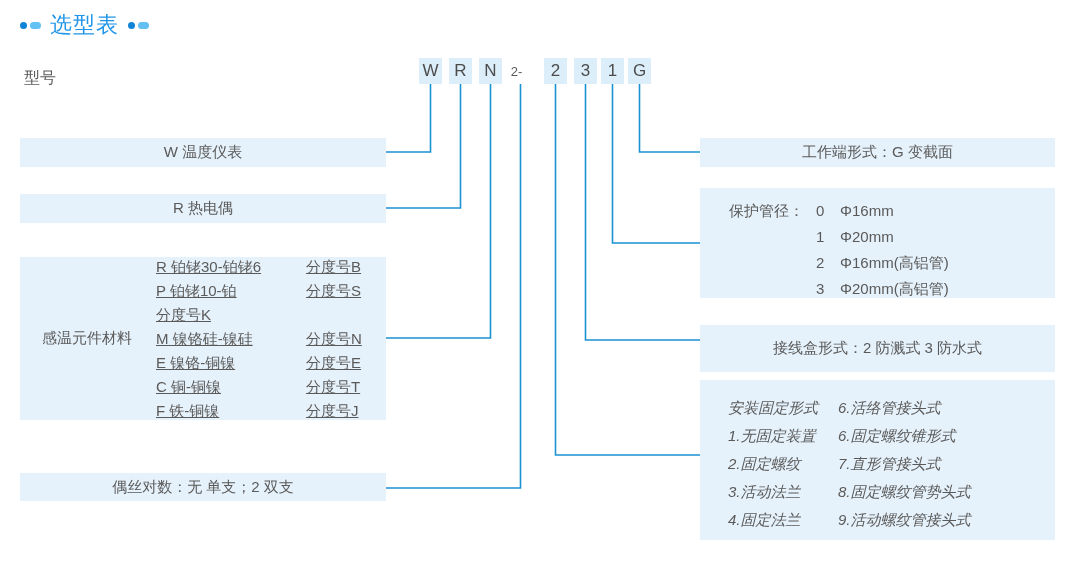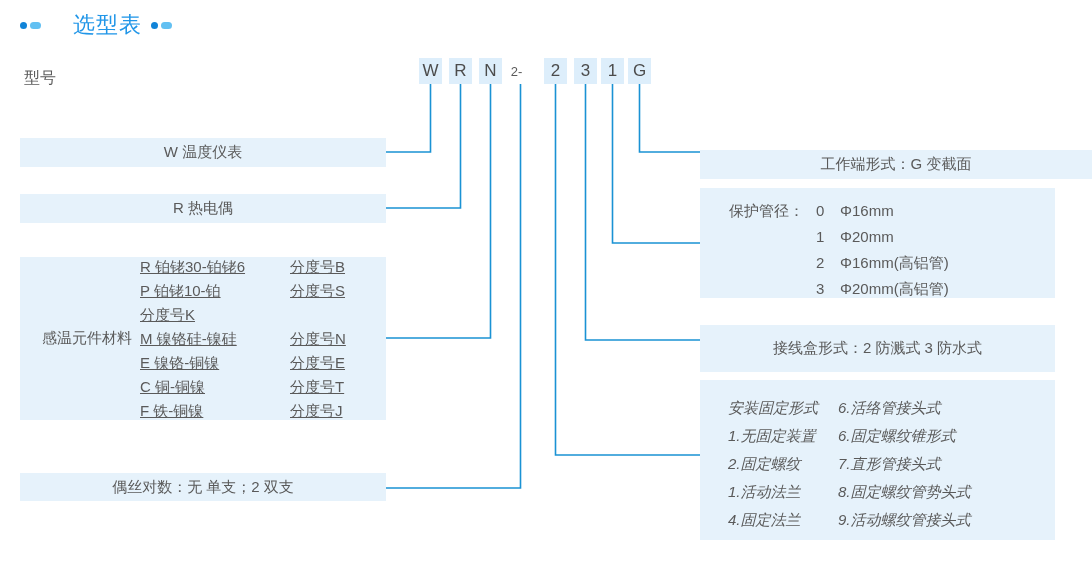--- a/index.html
+++ b/index.html
@@ -8,21 +8,21 @@
     background:#ffffff;
     font-family:"Liberation Sans","DejaVu Sans",sans-serif;
     color:#4a4a4a;
     overflow:hidden;
     position:relative;
   }
   #root{position:relative;width:1092px;height:566px;}
 
   
   .title-row{position:absolute;left:20px;top:10px;display:flex;align-items:center;gap:9px;}
-  .title-text{font-size:22px;color:#2196e8;letter-spacing:1px;font-weight:500;margin-left:23px;}
+  .title-text{font-size:22px;color:#2196e8;letter-spacing:1px;font-weight:500;}
   .deco{display:flex;align-items:center;gap:3px;}
   .deco .dot{width:7px;height:7px;border-radius:50%;background:#1184d8;}
   .deco .pill{width:11px;height:7px;border-radius:4px;background:#62c0f2;}
 
   
   .code-row{position:absolute;top:58px;left:0;}
   .code-cell{
     position:absolute;top:0;
     background:#ddeefb;
     font-size:17px;color:#4c4c4c;
@@ -36,21 +36,21 @@
     position:absolute;
     background:#e6f2fb;
     color:#5a5a5a;
     font-size:15px;
     box-sizing:border-box;
   }
   .box.center{display:flex;align-items:center;justify-content:center;}
 
   
   .mat-wrap{display:flex;align-items:center;width:100%;padding-left:22px;box-sizing:border-box;}
-  .mat-label{font-size:15px;white-space:nowrap;padding-right:8px;}
+  .mat-label{font-size:15px;white-space:nowrap;padding-right:24px;}
   .mat-rows{display:flex;flex-direction:column;gap:0px;text-decoration:underline;}
   .mat-row{display:flex;line-height:24px;font-size:15px;}
   .mat-code{width:150px;white-space:nowrap;}
   .mat-grade{white-space:nowrap;}
 
   
   .tube-wrap{display:flex;padding-left:29px;padding-top:10px;box-sizing:border-box;}
   .tube-label{font-size:15px;white-space:nowrap;padding-right:12px;line-height:26px;}
   .tube-list{display:flex;flex-direction:column;}
   .tube-item{display:flex;line-height:26px;font-size:15px;white-space:nowrap;}
@@ -154,21 +154,21 @@
           <span class="mat-grade">分度号J</span>
         </div>
       </div>
     </div>
   </div>
 
   <div class="box center" style="left:20px;top:473px;width:366px;height:28px;">
     <span>偶丝对数：无 单支；2 双支</span>
   </div>
 
-  <div class="box center" style="left:700px;top:150px;width:392px;height:29px;text-align:right;">
+  <div class="box center" style="left:700px;top:138px;width:355px;height:29px;text-align:right;">
     <span>工作端形式：G 变截面</span>
   </div>
 
   <div class="box" style="left:700px;top:188px;width:355px;height:110px;">
     <div class="tube-wrap">
       <div class="tube-label">保护管径：</div>
       <div class="tube-list">
         <div class="tube-item">
           <span class="tube-num">0</span>
           <span>Φ16mm</span>
@@ -192,21 +192,21 @@
   <div class="box center" style="left:700px;top:325px;width:355px;height:47px;">
     <span>接线盒形式：2 防溅式 3 防水式</span>
   </div>
 
   <div class="box" style="left:700px;top:380px;width:355px;height:160px;font-style:italic;">
     <div class="mount-wrap">
       <div class="mount-col">
         <div class="mount-item">安装固定形式</div>
         <div class="mount-item">1.无固定装置</div>
         <div class="mount-item">2.固定螺纹</div>
-        <div class="mount-item">1.活动法兰</div>
+        <div class="mount-item">3.活动法兰</div>
         <div class="mount-item">4.固定法兰</div>
       </div>
       <div class="mount-col">
         <div class="mount-item">6.活络管接头式</div>
         <div class="mount-item">6.固定螺纹锥形式</div>
         <div class="mount-item">7.直形管接头式</div>
         <div class="mount-item">8.固定螺纹管势头式</div>
         <div class="mount-item">9.活动螺纹管接头式</div>
       </div>
     </div>

